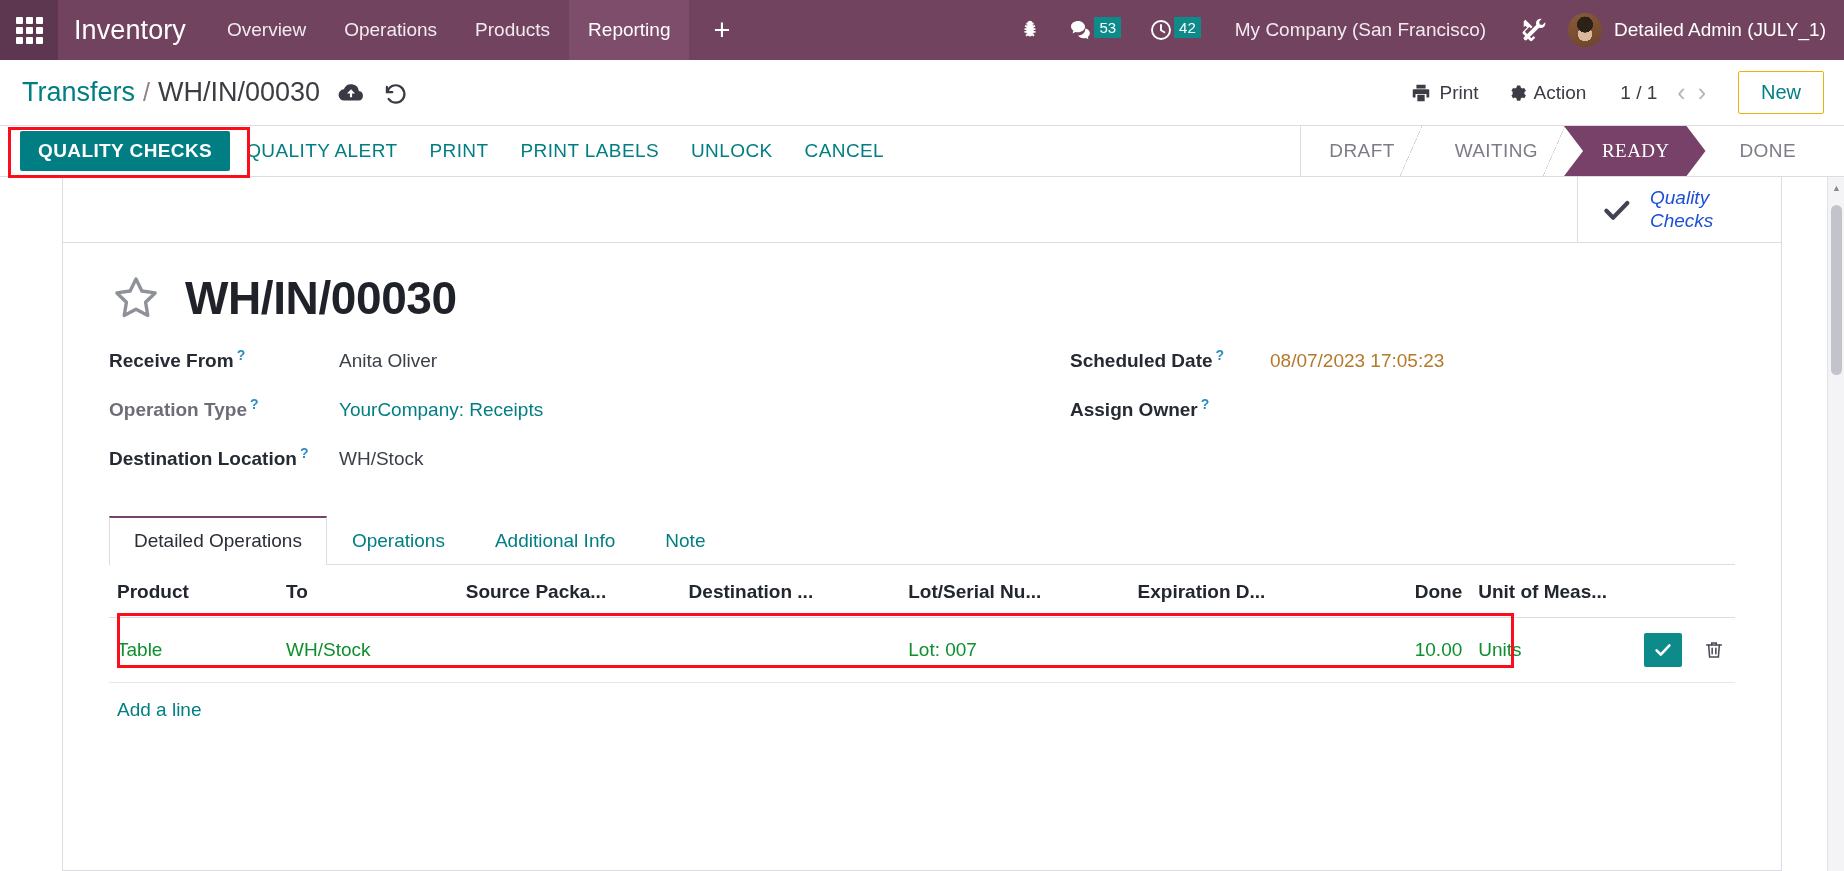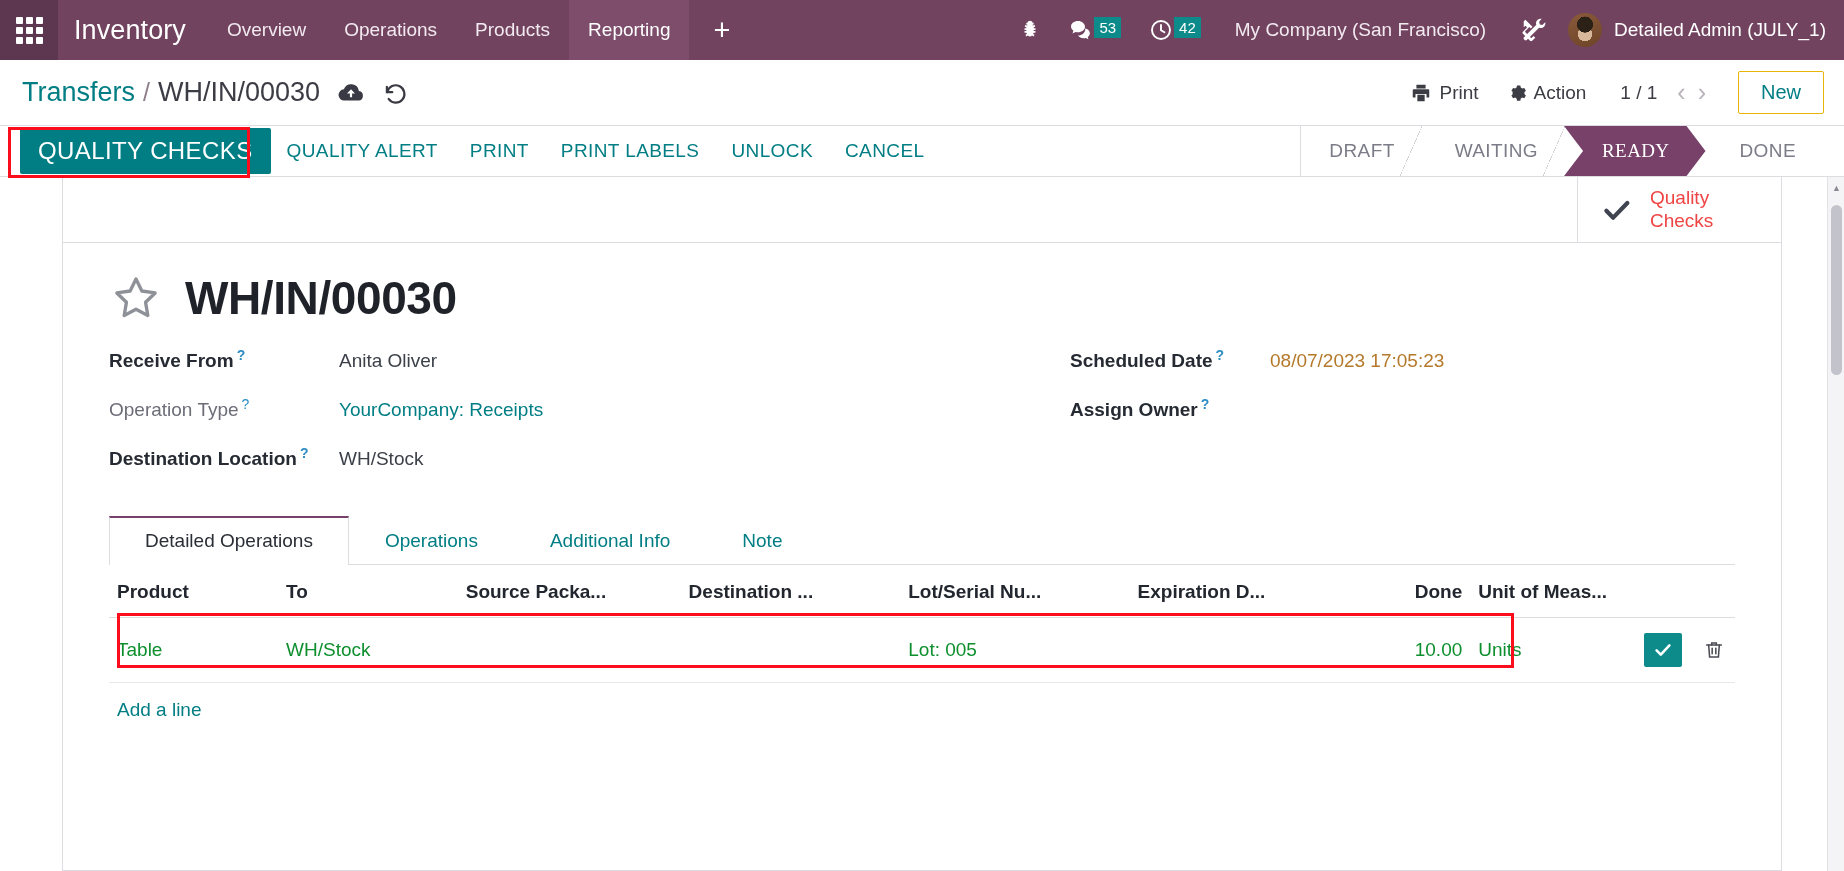--- a/index.html
+++ b/index.html
@@ -173,22 +173,22 @@
   .bb-left {
     display: flex;
     align-items: center;
     padding-left: 20px;
     flex: 1;
     gap: 0;
   }
   .btn-primary {
     background: #017e84;
     color: #ffffff;
-    font-size: 24px;
-    font-weight: 400;
+    font-size: 19px;
+    font-weight: 700;
     letter-spacing: .4px;
     padding: 9px 18px;
     border: none;
     cursor: pointer;
     border-radius: 2px;
     white-space: nowrap;
   }
   .btn-secondary {
     background: transparent;
     color: #017e84;
@@ -272,23 +272,24 @@
     display: flex;
     align-items: center;
     padding: 0 26px 0 22px;
     min-width: 204px;
     cursor: pointer;
     gap: 16px;
   }
   .smart-check { color: #3f4450; flex: none; }
   .smart-label {
     font-size: 19px;
-    color: #ef4444;
+    color: #1d4ed8;
     line-height: 1.18;
     max-width: 84px;
+    font-style: italic;
   }
 
   .form-body { padding: 28px 46px 0 46px; }
   .title-row { display: flex; align-items: center; gap: 22px; margin-bottom: 22px; }
   .star-icon { cursor: pointer; flex: none; }
   .record-title {
     font-size: 46px;
     font-weight: 700;
     color: #1f2229;
     letter-spacing: -.4px;
@@ -304,21 +305,21 @@
   .field-col.right { padding-left: 148px; }
   .field-row { display: flex; align-items: baseline; height: 49px; }
   .field-label {
     width: 230px;
     flex: none;
     font-size: 19px;
     white-space: nowrap;
   }
   .field-col.right .field-label { width: 200px; }
   .field-label.strong { color: #262b33; font-weight: 700; }
-  .field-label.muted { color: #6d6d78; font-weight: 400; }
+  .field-label.muted { color: #6d6d78; font-weight: 700; }
   .help-mark {
     color: #2c8cc4;
     font-size: 14px;
     vertical-align: super;
     margin-left: 3px;
     cursor: pointer;
   }
   .field-value { font-size: 19px; color: #3c4049; }
   .field-value.link { color: #017e84; cursor: pointer; }
   .field-value.date { color: #b5792b; }
@@ -327,21 +328,21 @@
   
   .notebook { margin-top: 22px; }
   .tabs {
     display: flex;
     border-bottom: 1px solid #dcdce1;
     padding-left: 0;
   }
   .tab {
     font-size: 19px;
     color: #017e84;
-    padding: 13px 35px;
+    padding: 13px 24px;
     cursor: pointer;
     border: 1px solid transparent;
     border-bottom: none;
     margin-bottom: -1px;
     white-space: nowrap;
   }
   .tab.active {
     color: #2a2e36;
     background: #ffffff;
     border-color: #dcdce1;
@@ -658,21 +659,21 @@
                 <th class="col-uom">Unit of Meas...</th>
                 <th class="col-act"></th>
               </tr>
             </thead>
             <tbody>
               <tr>
                 <td>Table</td>
                 <td>WH/Stock</td>
                 <td></td>
                 <td></td>
-                <td>Lot: 005</td>
+                <td>Lot: 007</td>
                 <td></td>
                 <td class="num">10.00</td>
                 <td>Units</td>
                 <td class="cell-actions">
                   <span class="check-square">
                     <svg width="22" height="22" viewBox="0 0 24 24" fill="none" stroke="#ffffff" stroke-width="2.8" stroke-linecap="round" stroke-linejoin="round">
                       <path d="M5 12.5l4.6 4.6L19 7"></path>
                     </svg>
                   </span>
                   <span class="trash-btn">

